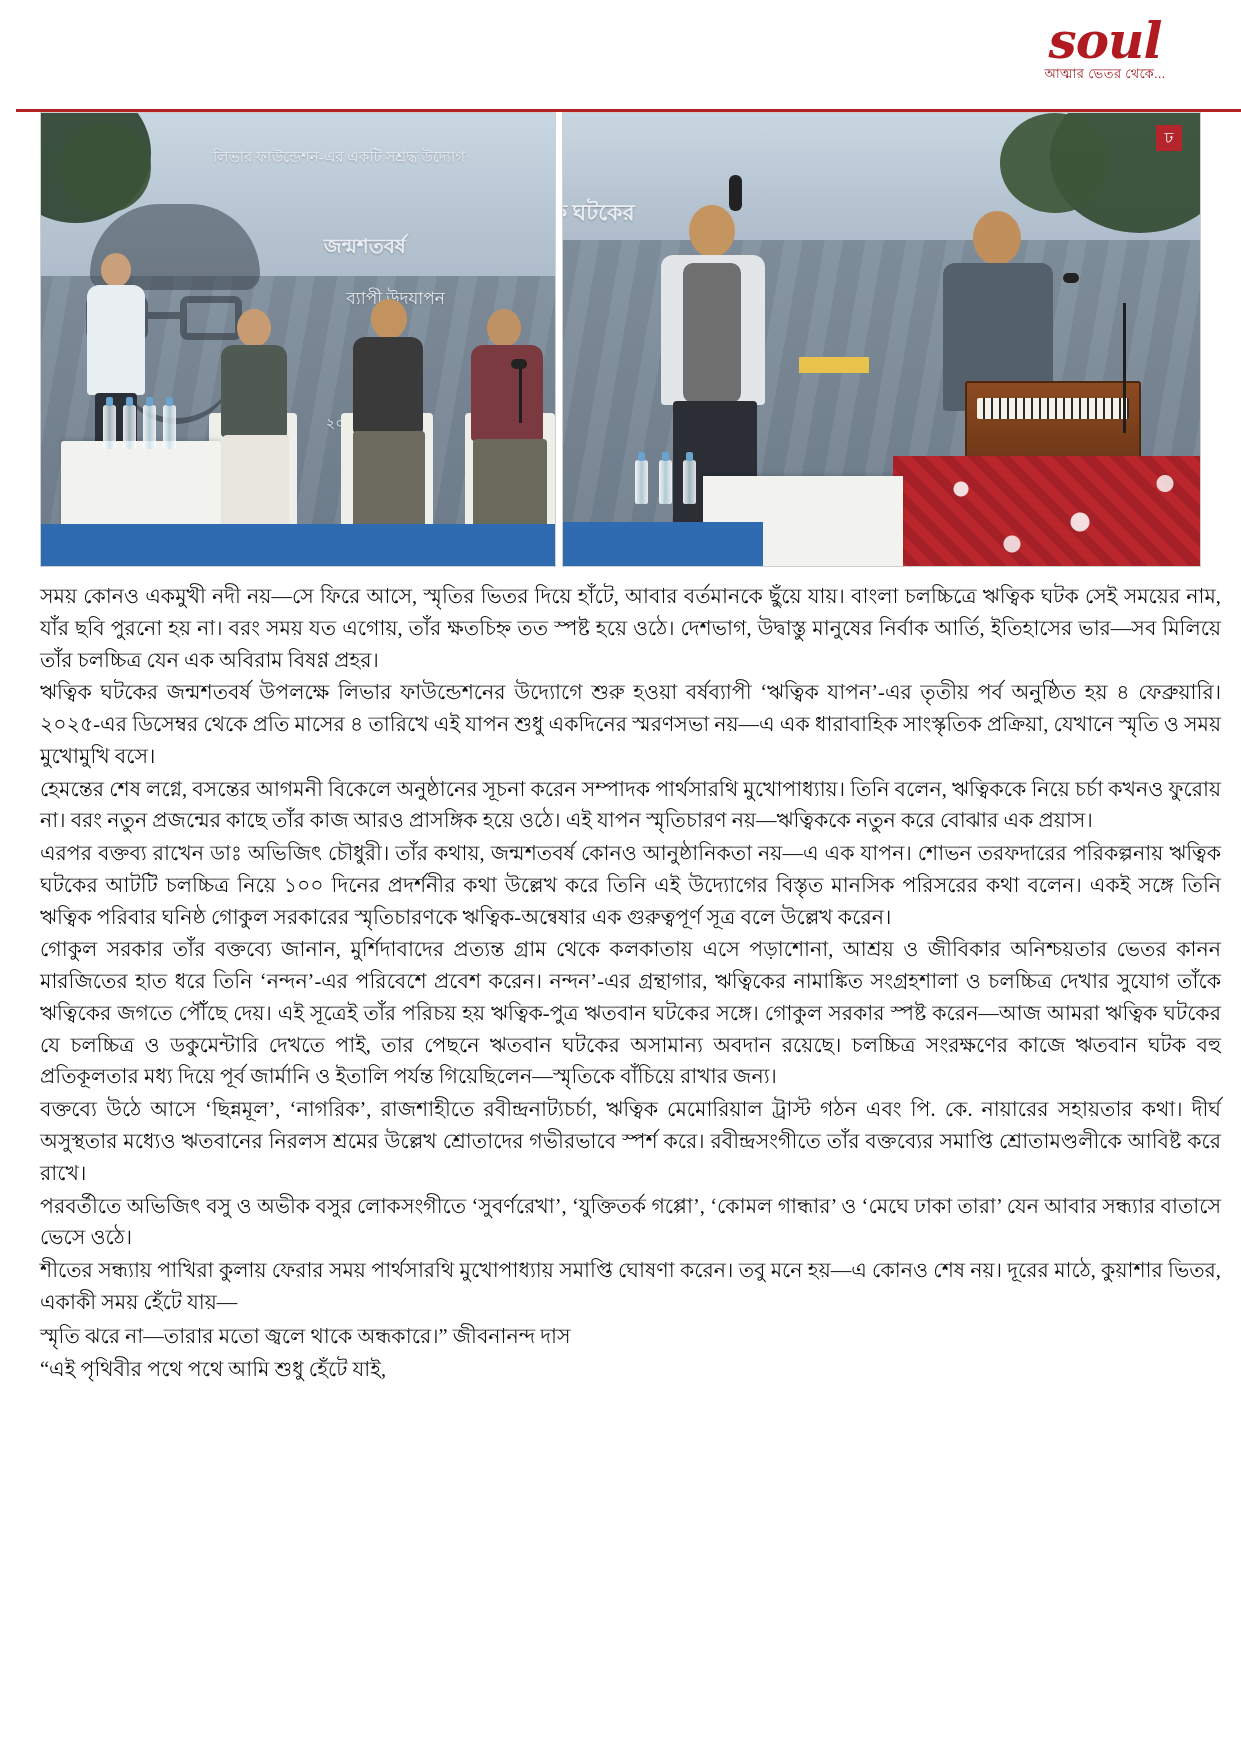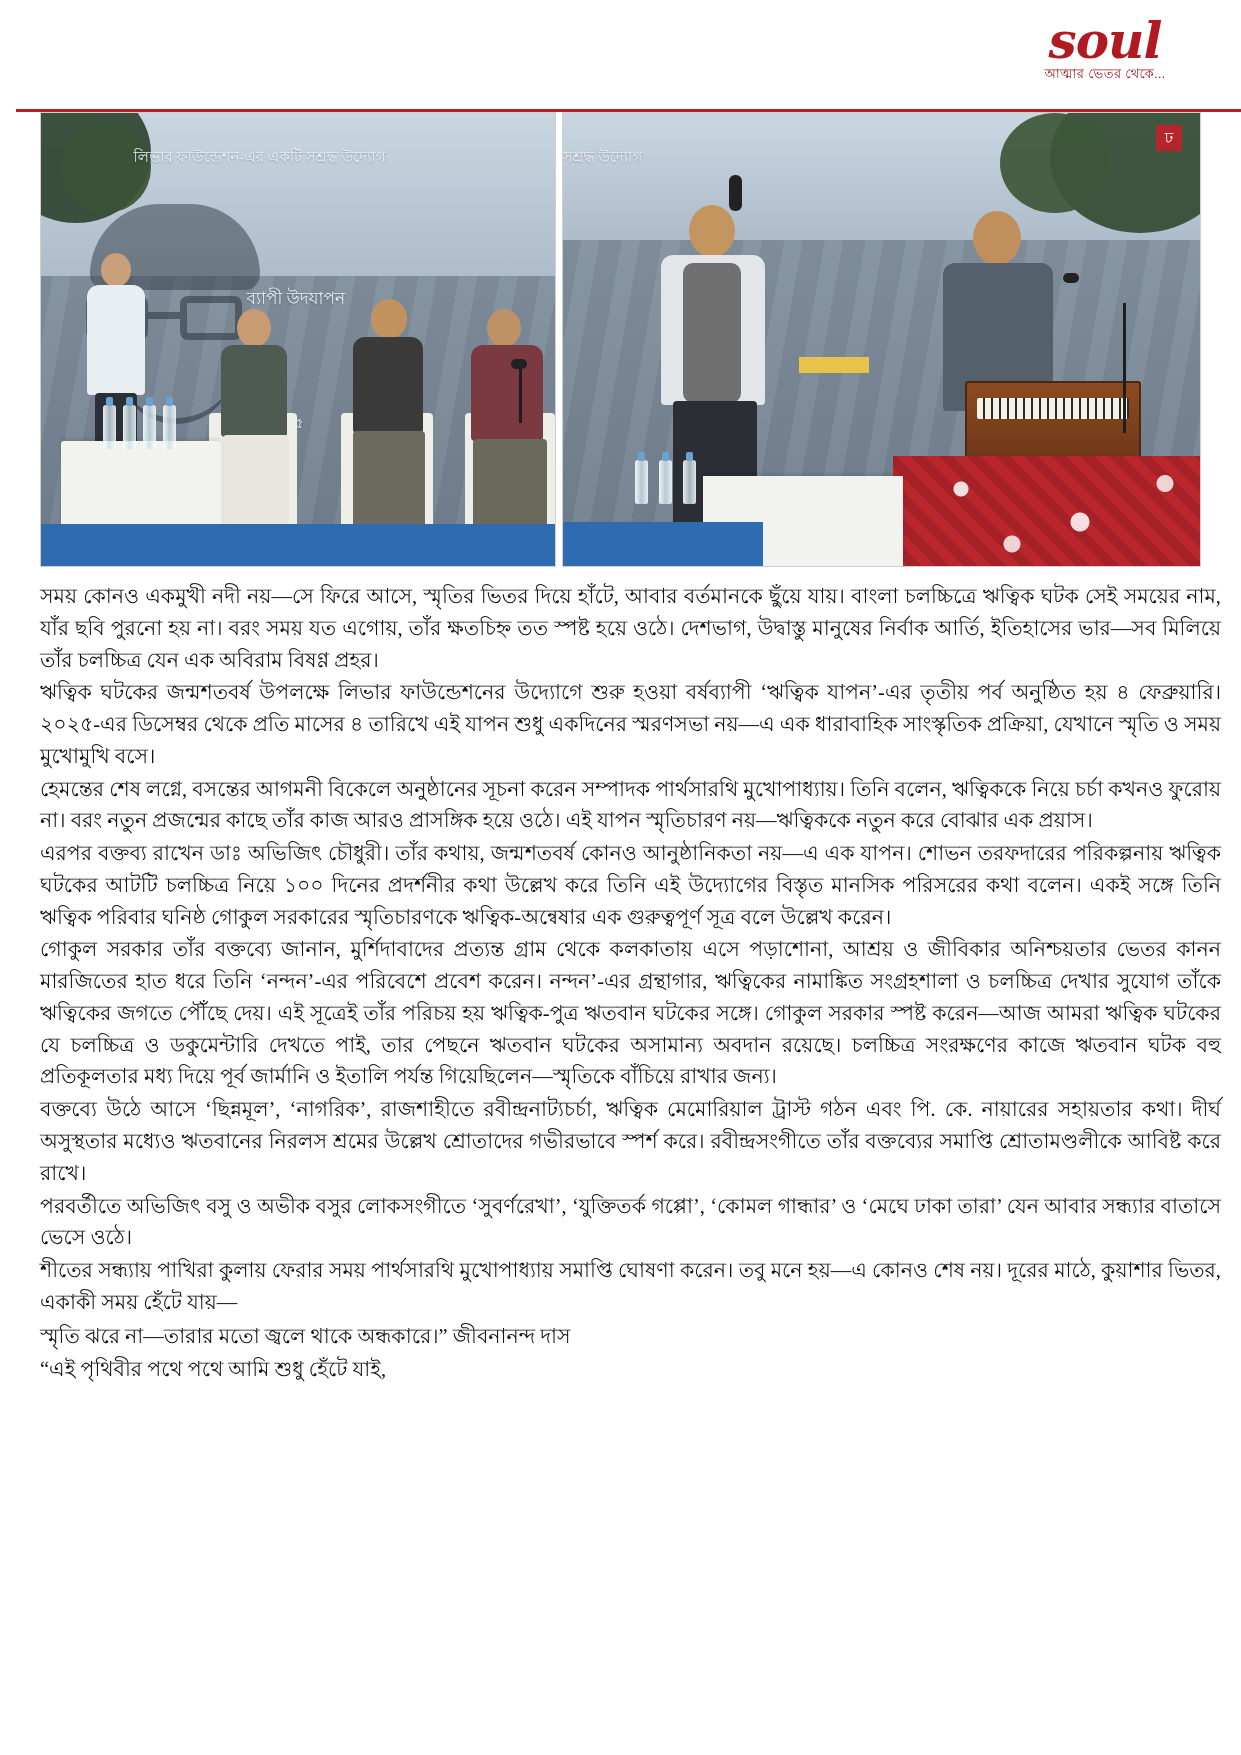--- a/index.html
+++ b/index.html
@@ -95,21 +95,21 @@
   }
   .tree {
     position: absolute;
     background: #2f4430;
     border-radius: 50%;
     opacity: .92;
   }
   .banner-text {
     position: absolute;
     width: 100%;
-    text-align: left;
+    text-align: center;
     color: #e9edf1;
     font-family: "Liberation Serif", serif;
     text-shadow: 0 1px 2px rgba(0,0,0,.25);
   }
   .bt1 { top: 7%;  font-size: 15px; }
   .bt2 { top: 19%; font-size: 20px; font-weight: bold; }
   .bt3 { top: 26%; font-size: 20px; font-weight: bold; }
   .bt4 { top: 38%; font-size: 17px; }
   .ghatak-face {
     position: absolute;
@@ -234,20 +234,21 @@
 
       <div class="ghatak-face">
         <div class="gf-hair"></div>
         <div class="gf-glass l"></div>
         <div class="gf-glass r"></div>
         <div class="gf-bridge"></div>
         <div class="gf-chin"></div>
       </div>
 
       <div class="banner-text bt1" style="left:18%; width:80%;">লিভার ফাউন্ডেশন-এর একটি সশ্রদ্ধ উদ্যোগ</div>
+      <div class="banner-text bt3" style="left:30%; width:66%;">জন্মশতবর্ষ</div>
       <div class="banner-text bt4" style="left:40%; width:58%;">ব্যাপী উদযাপন</div>
       <div class="banner-text" style="top:66%; left:44%; width:30%; font-size:14px;">২০২৫</div>
 
       <div class="person" style="left:42px; top:140px; width:70px; height:270px;">
         <div class="p-head" style="left:18px; top:0; width:30px; height:34px; background:#caa07b;"></div>
         <div class="p-body" style="left:4px; top:32px; width:58px; height:110px; background:#e9eef2;"></div>
         <div class="p-legs" style="left:12px; top:140px; width:42px; height:120px; background:#2a2f38;"></div>
       </div>
 
       <div class="chair" style="left:168px; top:300px; width:88px; height:120px;"></div>
@@ -283,21 +284,20 @@
     </div>
 
     <div class="photo right">
       <div class="banner"></div>
       <div class="sky" style="height:28%;"></div>
       <div class="tree" style="right:-30px; top:-30px; width:180px; height:150px; background:#334b32;"></div>
       <div class="tree" style="right:90px; top:0px; width:110px; height:100px; background:#3d5738;"></div>
 
       <div class="logo-badge" style="right:18px; top:12px;">ঢ</div>
 
-      <div class="banner-text" style="top:7%; left:-16%; width:80%; font-size:15px;">ডেশন-এর একটি সশ্রদ্ধ উদ্যোগ</div>
       <div class="banner-text" style="top:18%; left:-32%; width:70%; font-size:22px; font-weight:bold;">ত্বিক ঘটকের</div>
       <div class="banner-text" style="top:29%; left:-42%; width:60%; font-size:22px; font-weight:bold;">জন্ম</div>
       <div class="banner-text" style="top:44%; left:-40%; width:60%; font-size:20px;">ব্যাপী</div>
       <div class="banner-text" style="top:66%; left:-42%; width:60%; font-size:22px;">ক</div>
 
       <div class="person" style="left:92px; top:92px; width:120px; height:330px;">
         <div class="p-head" style="left:34px; top:0; width:46px; height:52px; background:#c5955f;"></div>
         <div class="p-body" style="left:6px; top:50px; width:104px; height:150px; background:#e3e6e8;"></div>
         <div style="position:absolute; left:28px; top:58px; width:58px; height:140px; background:#6f6f6f; border-radius:10px;"></div>
         <div class="p-legs" style="left:18px; top:196px; width:84px; height:134px; background:#2b2f35;"></div>

